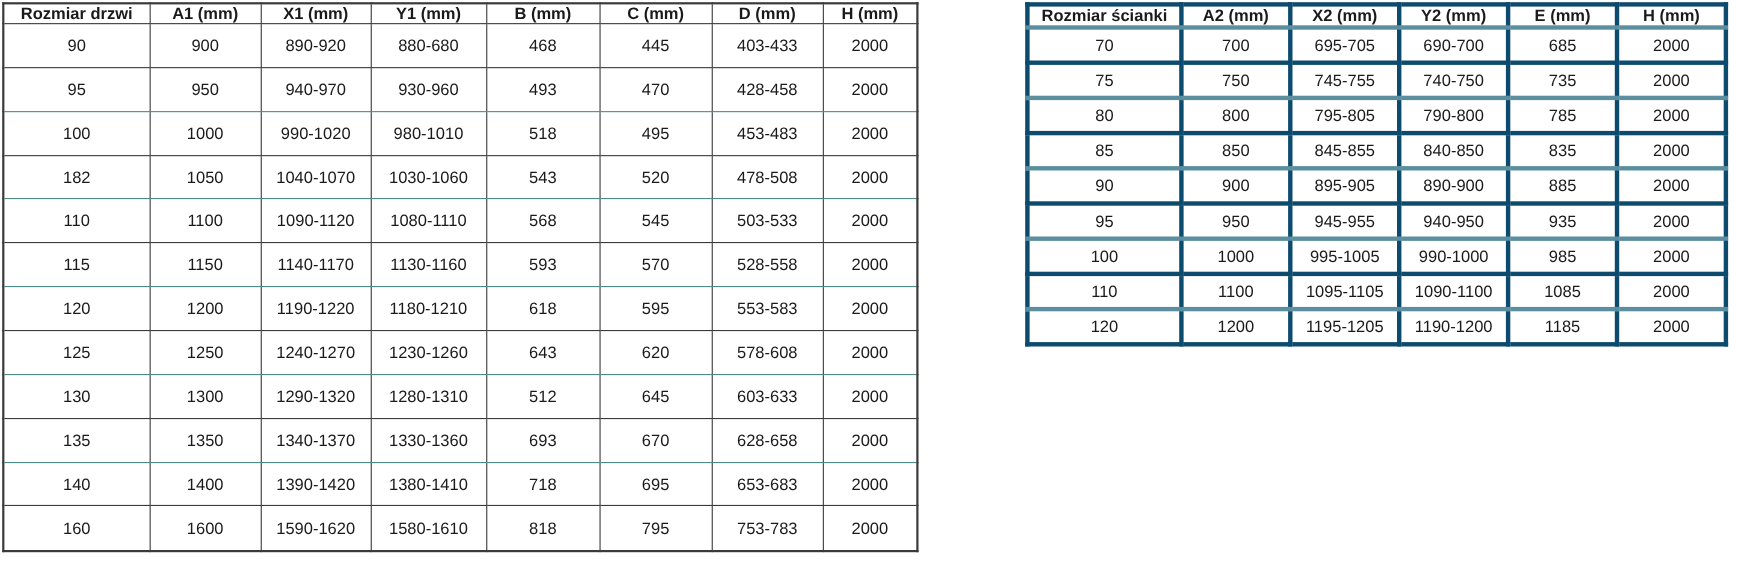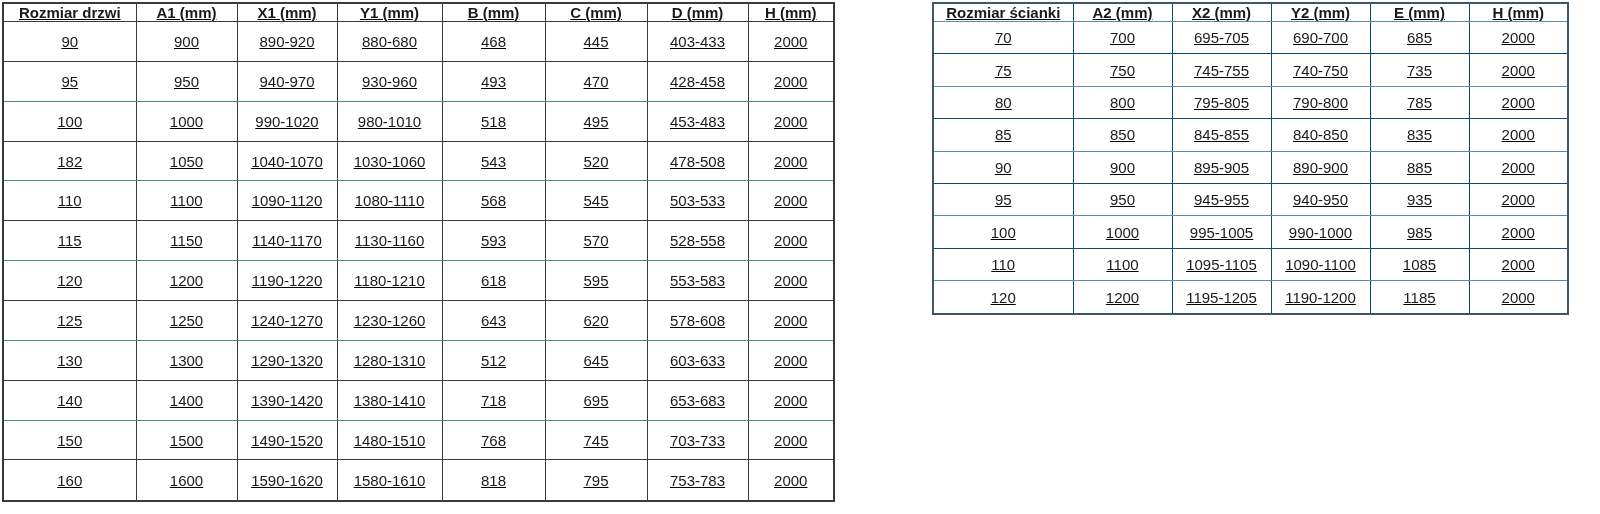--- a/index.html
+++ b/index.html
@@ -8,21 +8,20 @@
     width: 1600px;
     height: 514px;
     background: #ffffff;
     font-family: "Liberation Sans", sans-serif;
     overflow: hidden;
   }
   table {
     border-collapse: collapse;
     table-layout: fixed;
     position: absolute;
-    text-decoration: underline;
   }
   th, td {
     text-align: center;
     vertical-align: middle;
     padding: 0;
     font-size: 15px;
     color: #1a1a1a;
     overflow: hidden;
     white-space: nowrap;
   }
@@ -41,21 +40,21 @@
   }
   #door-table tbody tr:nth-child(even) td { border-bottom-color: #4c8a87; }
   #door-table tbody tr:nth-child(even) td { border-top-color: #3a3a3a; }
 
   
   #wall-table {
     left: 932px; top: 2px;
     width: 635px; height: 313px;
     border: 2px solid #3e5665;
   }
-  #wall-table th, #wall-table td { border: 1px solid #0c4a6e; }
+  #wall-table th, #wall-table td { border: 4px solid #0c4a6e; }
   #wall-table th:nth-child(2), #wall-table td:nth-child(2),
   #wall-table th:nth-child(5), #wall-table td:nth-child(5) {
     border-left-color: #84a884;
   }
   #wall-table th { border-bottom-color: #5b8fa0; }
   #wall-table tbody tr:nth-child(even) td { border-bottom-color: #5b8fa0; }
 </style>
 </head>
 <body>
 
@@ -169,37 +168,37 @@
           <td>130</td>
           <td>1300</td>
           <td>1290-1320</td>
           <td>1280-1310</td>
           <td>512</td>
           <td>645</td>
           <td>603-633</td>
           <td>2000</td>
         </tr>
         <tr>
+          <td>135</td>
+          <td>1350</td>
+          <td>1340-1370</td>
+          <td>1330-1360</td>
+          <td>693</td>
+          <td>670</td>
+          <td>628-658</td>
+          <td>2000</td>
+        </tr>
+        <tr>
           <td>140</td>
           <td>1400</td>
           <td>1390-1420</td>
           <td>1380-1410</td>
           <td>718</td>
           <td>695</td>
           <td>653-683</td>
-          <td>2000</td>
-        </tr>
-        <tr>
-          <td>150</td>
-          <td>1500</td>
-          <td>1490-1520</td>
-          <td>1480-1510</td>
-          <td>768</td>
-          <td>745</td>
-          <td>703-733</td>
           <td>2000</td>
         </tr>
         <tr>
           <td>160</td>
           <td>1600</td>
           <td>1590-1620</td>
           <td>1580-1610</td>
           <td>818</td>
           <td>795</td>
           <td>753-783</td>

